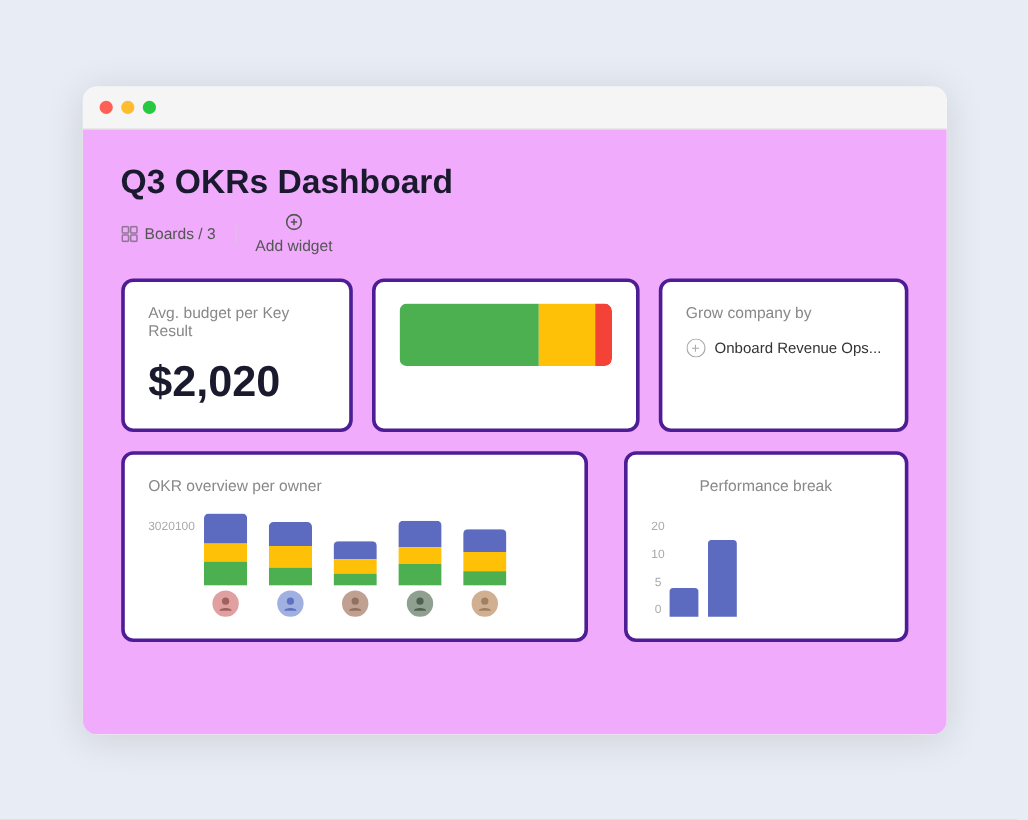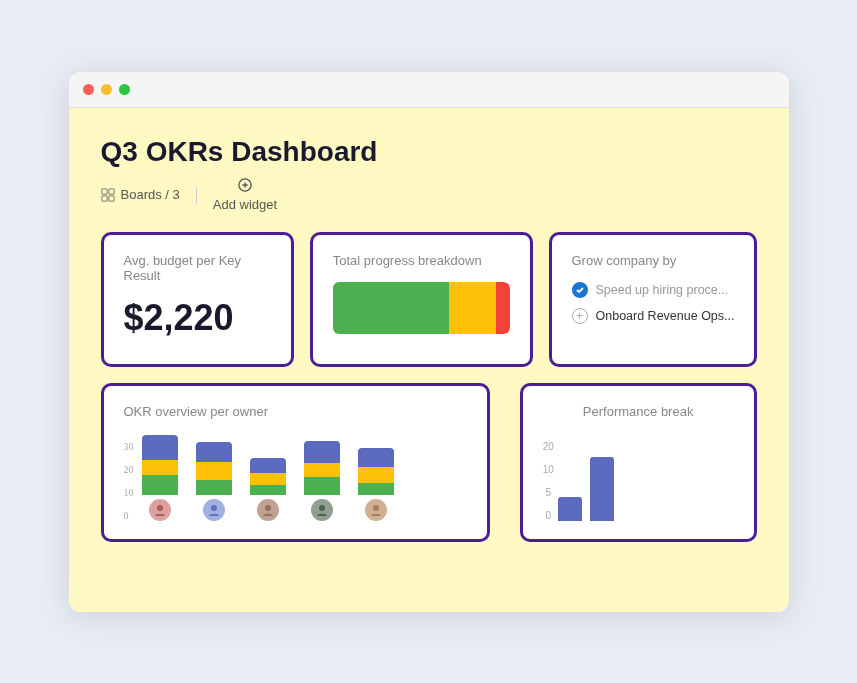--- a/index.html
+++ b/index.html
@@ -40,21 +40,21 @@
       width: 11px;
       height: 11px;
       border-radius: 50%;
     }
 
     .dot-red { background: #ff5f57; }
     .dot-yellow { background: #febc2e; }
     .dot-green { background: #28c840; }
 
     .browser-content {
-      background: #fef9c3;
+      background: #f0abfc;
       flex: 1;
       overflow: hidden;
       padding: 28px 32px 20px 32px;
     }
 
     .page-title {
       font-size: 28px;
       font-weight: 700;
       color: #1a1a2e;
       margin-bottom: 10px;
@@ -275,27 +275,26 @@
       display: flex;
       align-items: center;
       justify-content: center;
       font-size: 9px;
       color: #fff;
       overflow: hidden;
     }
 
     .y-axis {
       display: flex;
-      flex-direction: column;
+      flex-direction: row;
       justify-content: space-between;
       font-size: 10px;
       color: #aaa;
       height: 80px;
       padding-right: 4px;
-      font-family: Liberation Serif, serif;
     }
 
     .perf-chart-area {
       display: flex;
       align-items: flex-end;
       gap: 8px;
       height: 80px;
       margin-top: 8px;
     }
 
@@ -347,44 +346,35 @@
           <line x1="5" y1="8" x2="11" y2="8"></line>
         </svg>
         <span>Add widget</span>
       </div>
     </div>
 
     <div class="widgets-row">
 
       <div class="card">
         <div class="card-title">Avg. budget per Key Result</div>
-        <div class="card-value">$2,220</div>
+        <div class="card-value">$2,020</div>
       </div>
 
       <div class="card progress-card">
-        <div class="card-title">Total progress breakdown</div>
         <div class="stacked-bar">
           <div class="bar-done"></div>
           <div class="bar-working"></div>
           <div class="bar-stuck"></div>
         </div>
       </div>
 
       <div class="card grow-card">
         <div class="card-title">Grow company by</div>
         <div class="okr-list">
 
-          <div class="okr-item checked">
-            <div class="check-icon">
-              <svg viewBox="0 0 10 10" fill="none" stroke="white" stroke-width="1.8">
-                <polyline points="2,5 4,7 8,3"></polyline>
-              </svg>
-            </div>
-            <span>Speed up hiring proce...</span>
-          </div>
 
 
           <div class="okr-item">
             <div class="plus-icon">+</div>
             <span>Onboard Revenue Ops...</span>
           </div>
 
         </div>
       </div>
 

